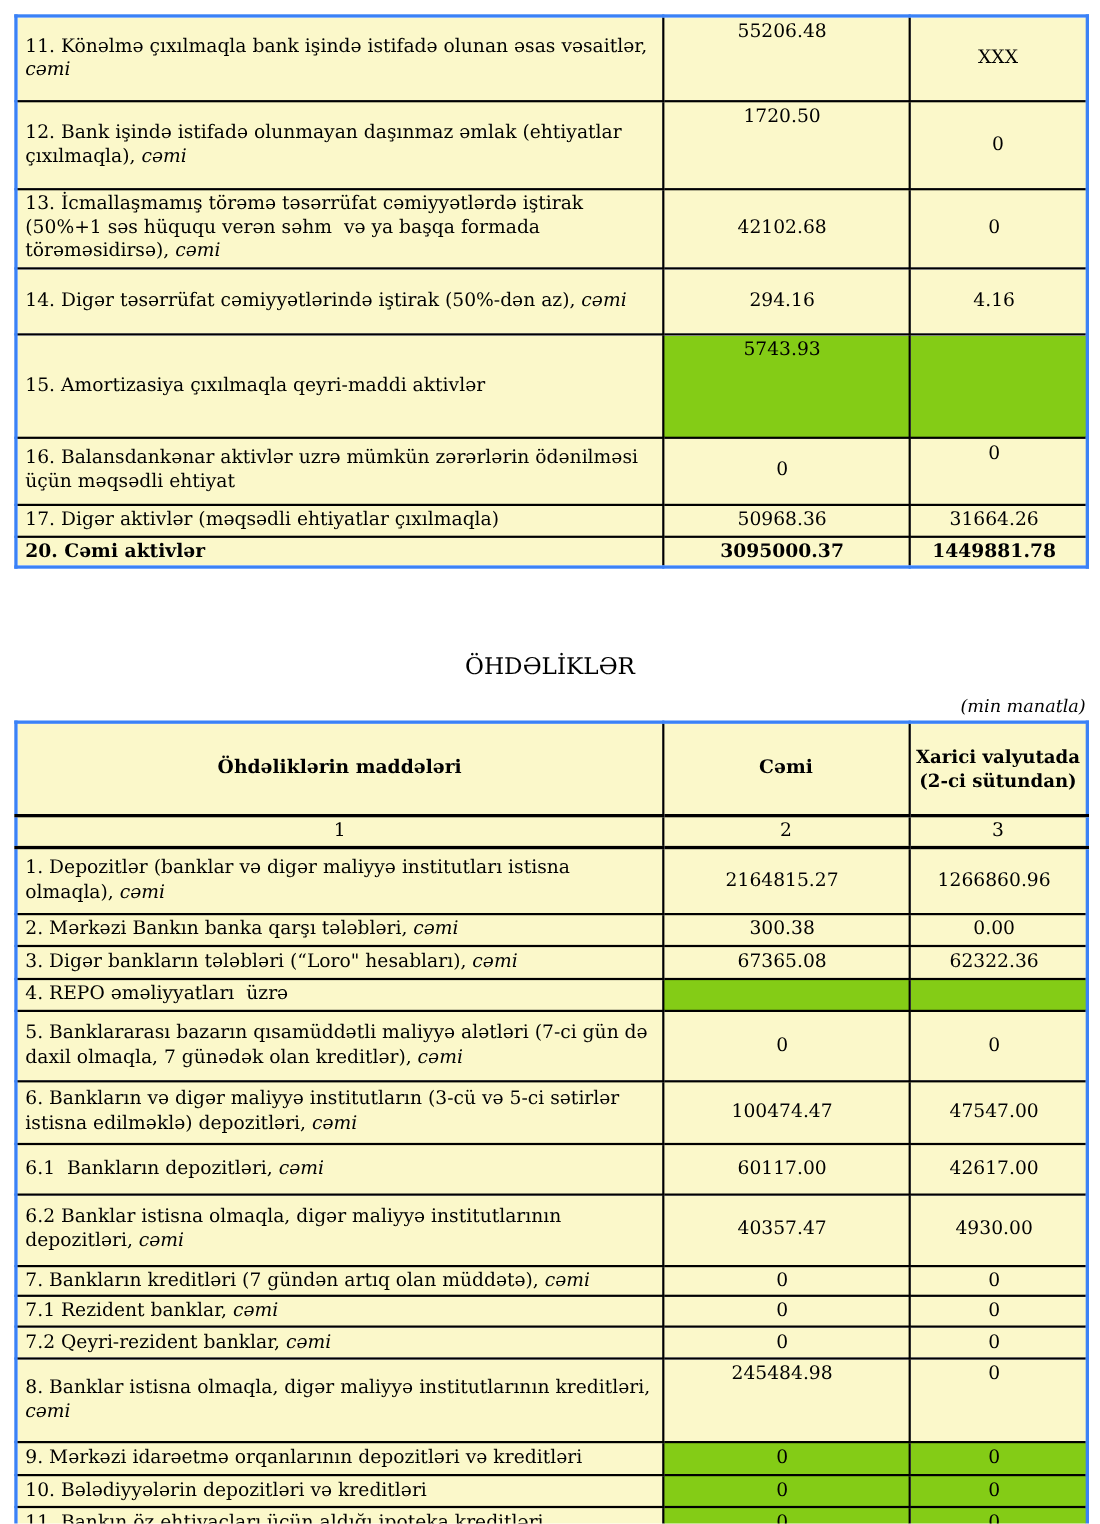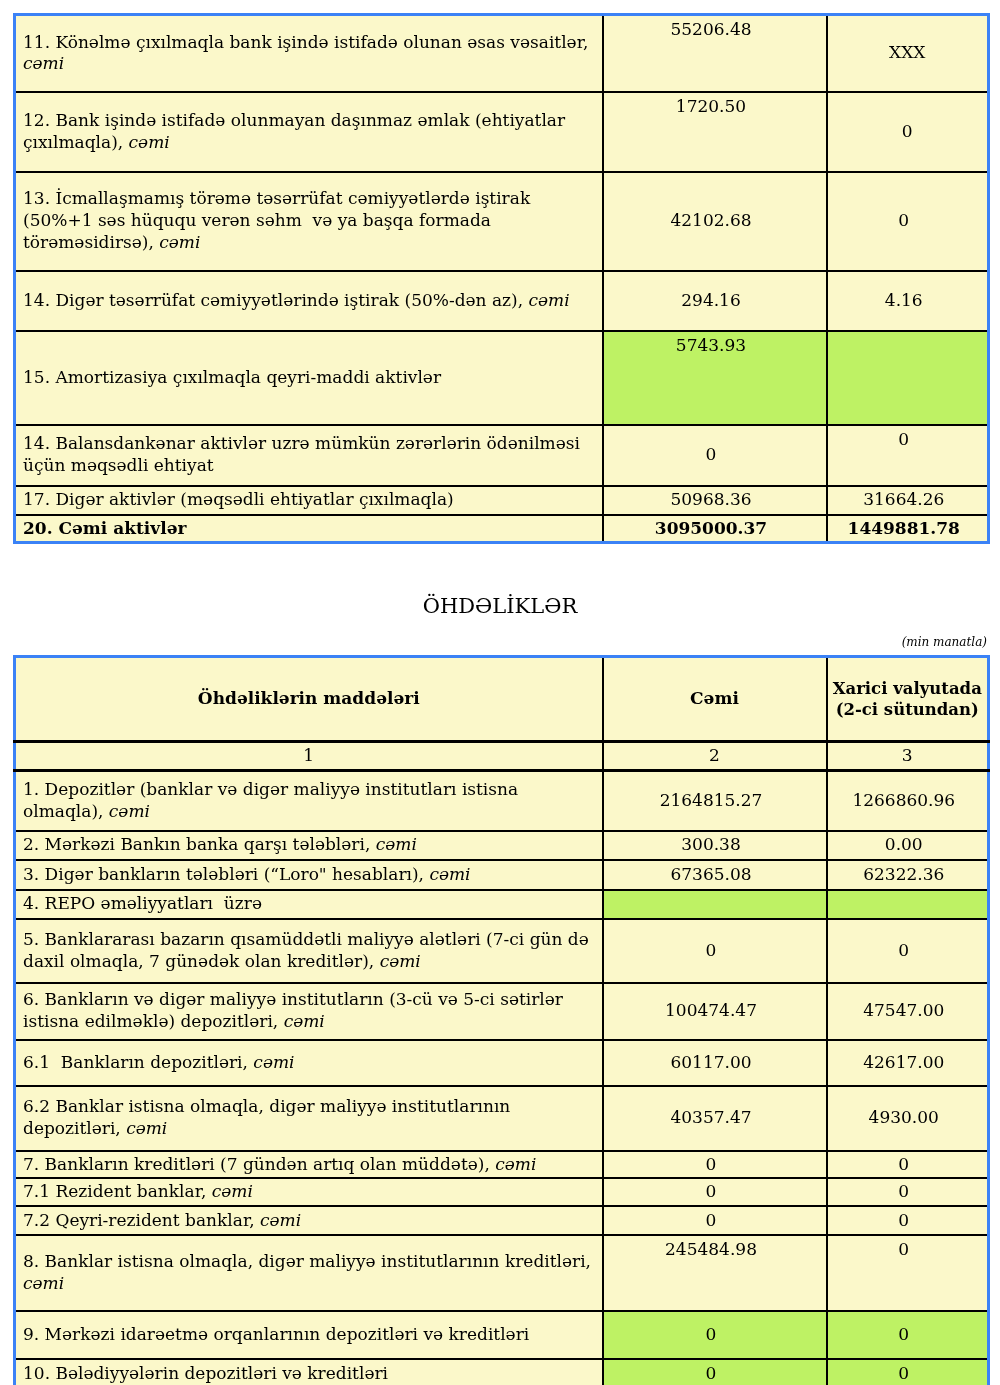--- a/index.html
+++ b/index.html
@@ -36,21 +36,21 @@
     text-align:left;
     padding:2px 4px 2px 7px;
     white-space:pre-wrap;
   }
   td.num{
     text-align:center;
     padding:2px 9px 2px 2px;
   }
   td.va-top{vertical-align:top;padding-top:3px;}
   td.ha-c{text-align:center;padding-right:2px;}
-  td.white{background:#bef264;}
+  td.white{background:#84cc16;}
   tr.bold td{font-weight:bold;}
   i.em{font-style:italic;}
   
   tr.hdr td{
     font-weight:bold;
     text-align:center;
     padding:2px 3px;
     border-bottom-width:3px;
   }
   tr.hdr td.fx{font-size:16.5px;line-height:1.3;}
@@ -65,21 +65,21 @@
     text-align:center;
     font-weight:normal;
     font-size:21px;
     line-height:26px;
   }
   .unit-note{
     position:absolute;
     left:13px;top:632px;width:974px;
     text-align:right;
     font-style:italic;
-    font-size:12px;
+    font-size:16px;
     line-height:20px;
   }
 </style>
 </head>
 <body>
 
 <table id="assets-table">
   <colgroup>
       <col class="c1">
       <col class="c2">
@@ -89,37 +89,37 @@
     <tr style="height:77px">
       <td class="label"><span>11. Könəlmə çıxılmaqla bank işində istifadə olunan əsas vəsaitlər,</span><i class="em"> cəmi</i></td>
       <td class="num va-top">55206.48</td>
       <td class="num ha-c">XXX</td>
     </tr>
     <tr style="height:80px">
       <td class="label"><span>12. Bank işində istifadə olunmayan daşınmaz əmlak (ehtiyatlar çıxılmaqla),</span><i class="em"> cəmi</i></td>
       <td class="num va-top">1720.50</td>
       <td class="num ha-c">0</td>
     </tr>
-    <tr style="height:99px">
+    <tr style="height:72px">
       <td class="label"><span>13. İcmallaşmamış törəmə təsərrüfat cəmiyyətlərdə iştirak (50%+1 səs hüququ verən səhm  və ya başqa formada törəməsidirsə),</span><i class="em"> cəmi</i></td>
       <td class="num">42102.68</td>
       <td class="num">0</td>
     </tr>
     <tr style="height:60px">
       <td class="label"><span>14. Digər təsərrüfat cəmiyyətlərində iştirak (50%-dən az),</span><i class="em"> cəmi</i></td>
       <td class="num">294.16</td>
       <td class="num">4.16</td>
     </tr>
     <tr style="height:94px">
       <td class="label"><span>15. Amortizasiya çıxılmaqla qeyri-maddi aktivlər</span><i class="em"></i></td>
       <td class="num va-top white">5743.93</td>
       <td class="num white"></td>
     </tr>
     <tr style="height:61px">
-      <td class="label"><span>14. Balansdankənar aktivlər uzrə mümkün zərərlərin ödənilməsi üçün məqsədli ehtiyat</span><i class="em"></i></td>
+      <td class="label"><span>16. Balansdankənar aktivlər uzrə mümkün zərərlərin ödənilməsi üçün məqsədli ehtiyat</span><i class="em"></i></td>
       <td class="num">0</td>
       <td class="num va-top">0</td>
     </tr>
     <tr style="height:29px">
       <td class="label"><span>17. Digər aktivlər (məqsədli ehtiyatlar çıxılmaqla)</span><i class="em"></i></td>
       <td class="num">50968.36</td>
       <td class="num">31664.26</td>
     </tr>
     <tr class="bold" style="height:28px">
       <td class="label"><span>20. Cəmi aktivlər</span><i class="em"></i></td>
@@ -202,21 +202,21 @@
     <tr style="height:29px">
       <td class="label"><span>7.2 Qeyri-rezident banklar,</span><i class="em"> cəmi</i></td>
       <td class="num">0</td>
       <td class="num">0</td>
     </tr>
     <tr style="height:76px">
       <td class="label"><span>8. Banklar istisna olmaqla, digər maliyyə institutlarının kreditləri,</span><i class="em"> cəmi</i></td>
       <td class="num va-top">245484.98</td>
       <td class="num va-top">0</td>
     </tr>
-    <tr style="height:48px">
+    <tr style="height:30px">
       <td class="label"><span>9. Mərkəzi idarəetmə orqanlarının depozitləri və kreditləri</span><i class="em"></i></td>
       <td class="num white">0</td>
       <td class="num white">0</td>
     </tr>
     <tr style="height:29px">
       <td class="label"><span>10. Bələdiyyələrin depozitləri və kreditləri</span><i class="em"></i></td>
       <td class="num white">0</td>
       <td class="num white">0</td>
     </tr>
     <tr style="height:30px">

